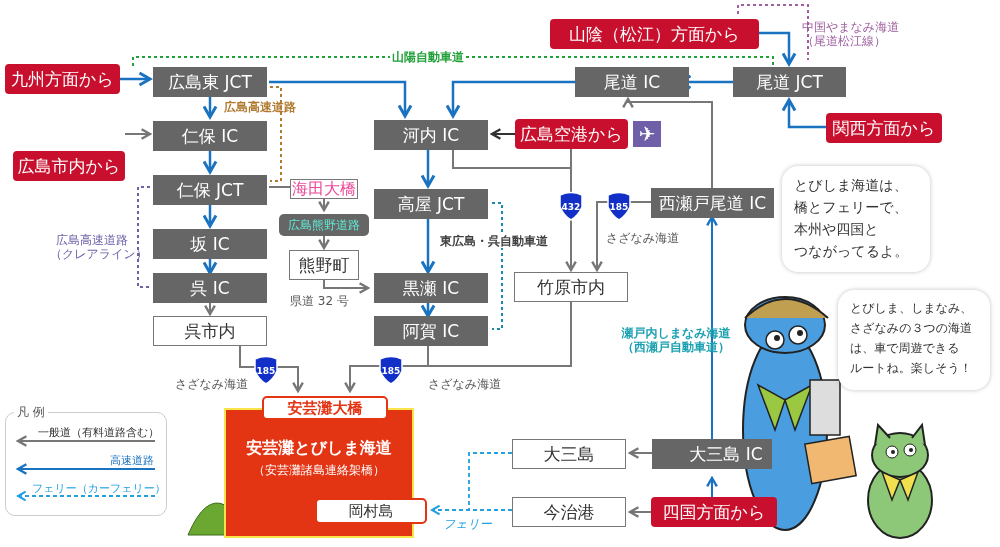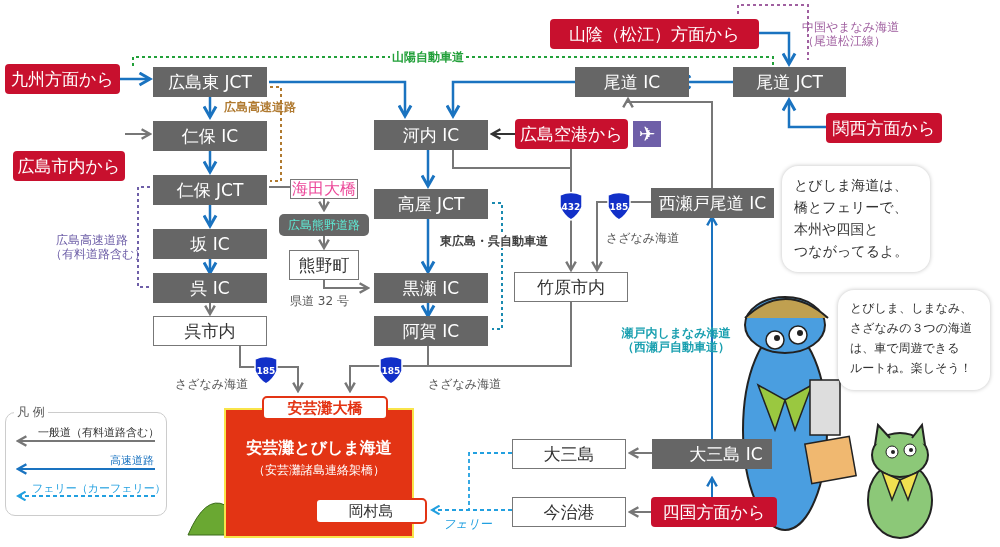--- a/index.html
+++ b/index.html
@@ -153,21 +153,21 @@
 <div class="node place" style="left:289px;top:250px;width:70px;">熊野町</div>
 <div class="node small-place" style="left:290px;top:179px;width:68px;">海田大橋</div>
 <div class="node pill" style="left:279px;top:214px;width:90px;">広島熊野道路</div>
 <div class="node place" style="left:512px;top:439px;width:114px;">大三島</div>
 <div class="node place" style="left:512px;top:497px;width:114px;">今治港</div>
 
 <div class="lbl" style="left:390px;top:50px;color:#22a03a;background:#fff;padding:0 2px;font-weight:bold;">山陽自動車道</div>
 <div class="lbl" style="left:224px;top:100px;color:#b07a30;font-weight:bold;">広島高速道路</div>
 <div class="lbl center" style="left:50px;top:233px;width:84px;color:#6e5fa8;">
   <span style="display:block;">広島高速道路</span>
-  <span style="display:block;">（有料道路含む）</span>
+  <span style="display:block;">（クレアライン）</span>
 </div>
 <div class="lbl" style="left:440px;top:234px;color:#404040;font-weight:bold;background:#fff;">東広島・呉自動車道</div>
 <div class="lbl" style="left:802px;top:20px;color:#a060a0;">
   <span style="display:block;">中国やまなみ海道</span>
   <span style="display:block;">（尾道松江線）</span>
 </div>
 <div class="lbl center" style="left:615px;top:326px;width:122px;color:#1aa0b0;font-weight:bold;">
   <span style="display:block;">瀬戸内しまなみ海道</span>
   <span style="display:block;">（西瀬戸自動車道）</span>
 </div>

